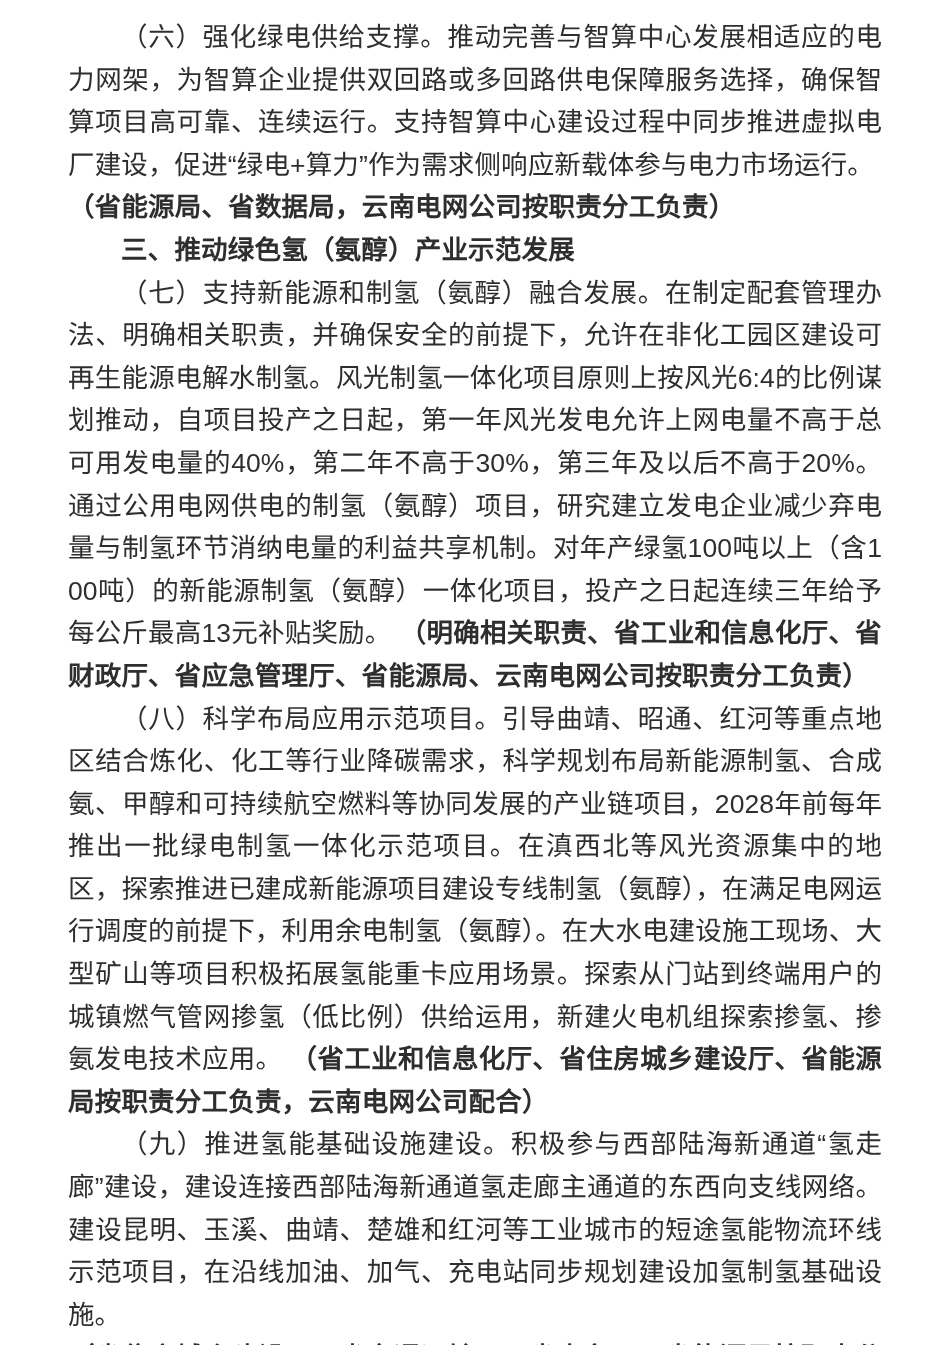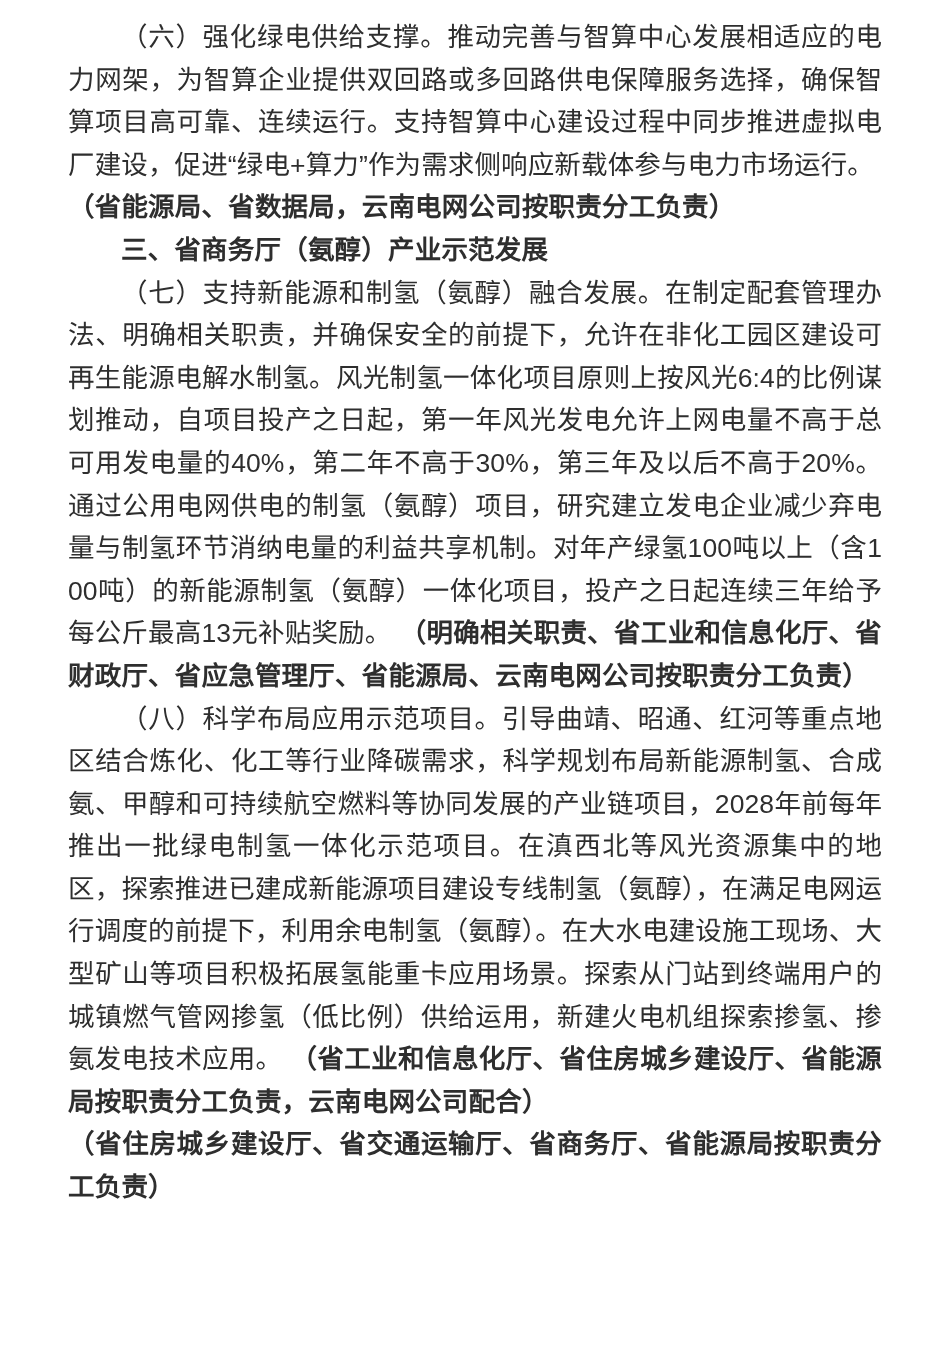--- a/index.html
+++ b/index.html
@@ -63,22 +63,23 @@
   
   .gap { display: inline-block; width: 8px; }
 </style>
 </head>
 <body>
 
 <div class="page">
 
   <p class="para"><span>（六）强化绿电供给支撑。推动完善与智算中心发展相适应的电力网架，为智算企业提供双回路或多回路供电保障服务选择，确保智算项目高可靠、连续运行。支持智算中心建设过程中同步推进虚拟电厂建设，促进“绿电+算力”作为需求侧响应新载体参与电力市场运行。</span><span class="gap"></span><span class="resp">（省能源局、省数据局，云南电网公司按职责分工负责）</span></p>
 
-  <p class="heading">三、省商务厅（氨醇）产业示范发展</p>
+  <p class="heading">三、推动绿色氢（氨醇）产业示范发展</p>
 
   <p class="para"><span>（七）支持新能源和制氢（氨醇）融合发展。在制定配套管理办法、明确相关职责，并确保安全的前提下，允许在非化工园区建设可再生能源电解水制氢。风光制氢一体化项目原则上按风光6:4的比例谋划推动，自项目投产之日起，第一年风光发电允许上网电量不高于总可用发电量的40%，第二年不高于30%，第三年及以后不高于20%。通过公用电网供电的制氢（氨醇）项目，研究建立发电企业减少弃电量与制氢环节消纳电量的利益共享机制。对年产绿氢100吨以上（含100吨）的新能源制氢（氨醇）一体化项目，投产之日起连续三年给予每公斤最高13元补贴奖励。</span><span class="gap"></span><span class="resp">（明确相关职责、省工业和信息化厅、省财政厅、省应急管理厅、省能源局、云南电网公司按职责分工负责）</span></p>
 
   <p class="para"><span>（八）科学布局应用示范项目。引导曲靖、昭通、红河等重点地区结合炼化、化工等行业降碳需求，科学规划布局新能源制氢、合成氨、甲醇和可持续航空燃料等协同发展的产业链项目，2028年前每年推出一批绿电制氢一体化示范项目。在滇西北等风光资源集中的地区，探索推进已建成新能源项目建设专线制氢（氨醇），在满足电网运行调度的前提下，利用余电制氢（氨醇）。在大水电建设施工现场、大型矿山等项目积极拓展氢能重卡应用场景。探索从门站到终端用户的城镇燃气管网掺氢（低比例）供给运用，新建火电机组探索掺氢、掺氨发电技术应用。</span><span class="gap"></span><span class="resp">（省工业和信息化厅、省住房城乡建设厅、省能源局按职责分工负责，云南电网公司配合）</span></p>
 
+  <p class="para"><span>（九）推进氢能基础设施建设。积极参与西部陆海新通道“氢走廊”建设，建设连接西部陆海新通道氢走廊主通道的东西向支线网络。建设昆明、玉溪、曲靖、楚雄和红河等工业城市的短途氢能物流环线示范项目，在沿线加油、加气、充电站同步规划建设加氢制氢基础设施。</span></p>
 
   <p class="para noindent"><span class="resp">（省住房城乡建设厅、省交通运输厅、省商务厅、省能源局按职责分工负责）</span></p>
 
 </div>
 
 </body></html>

